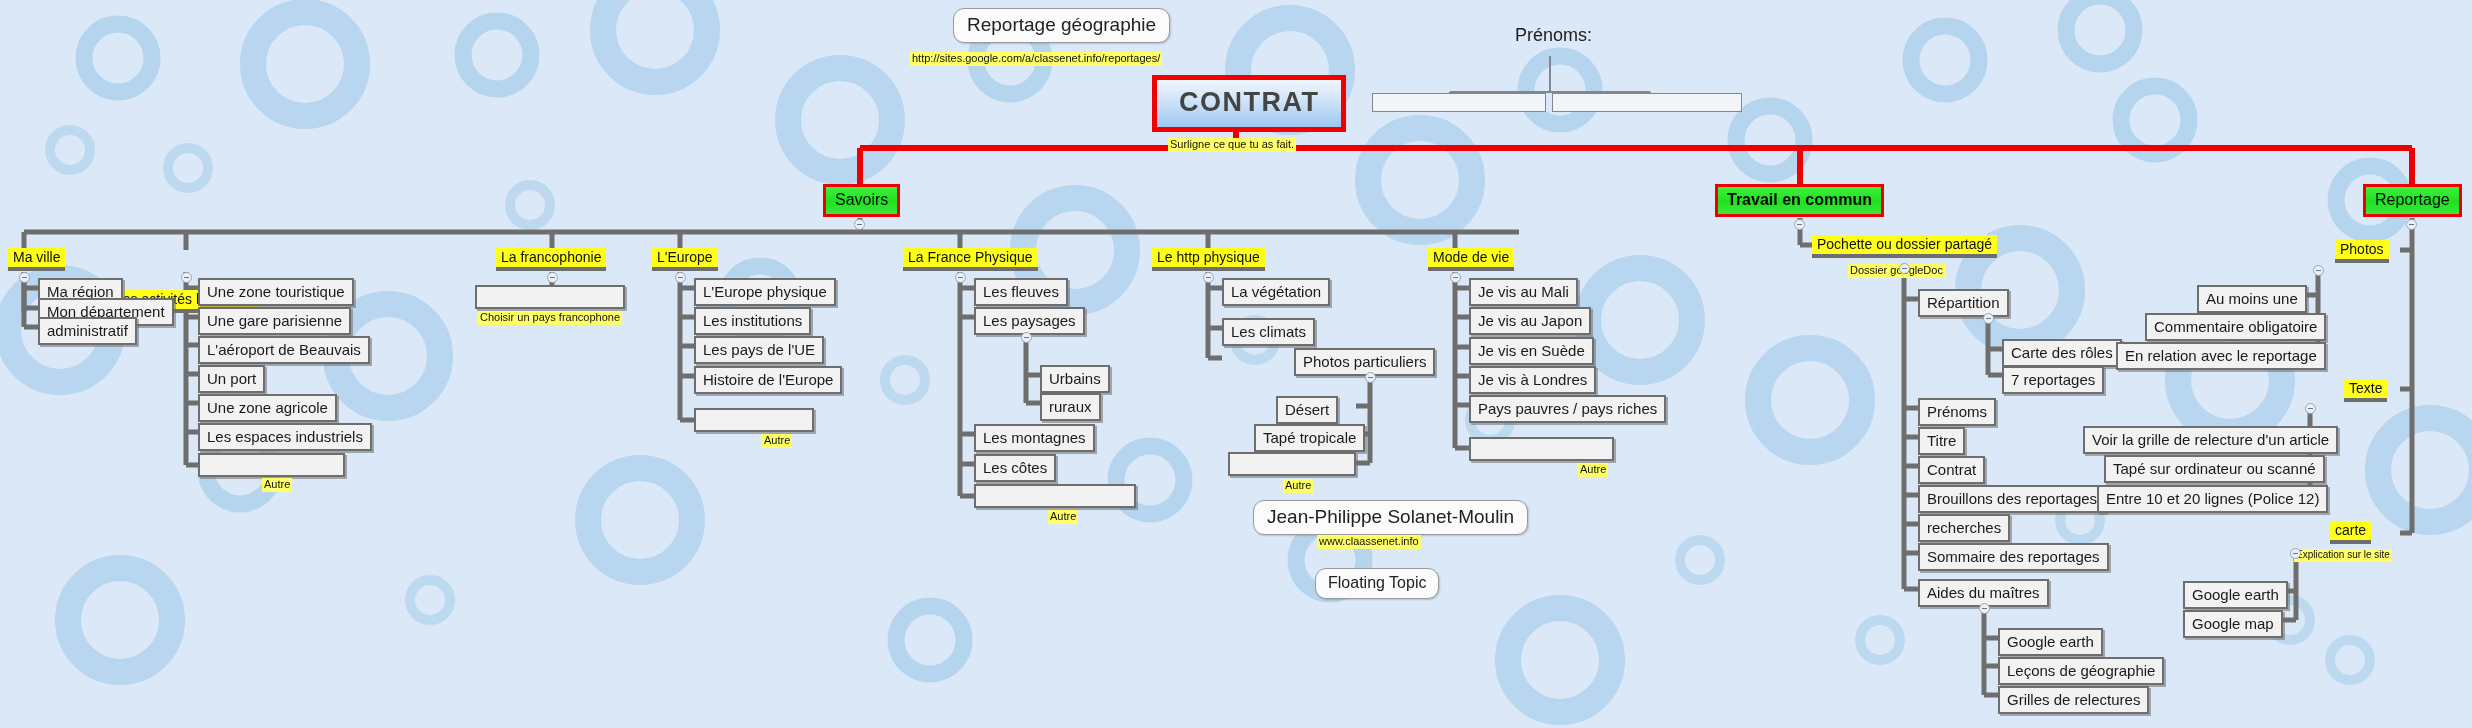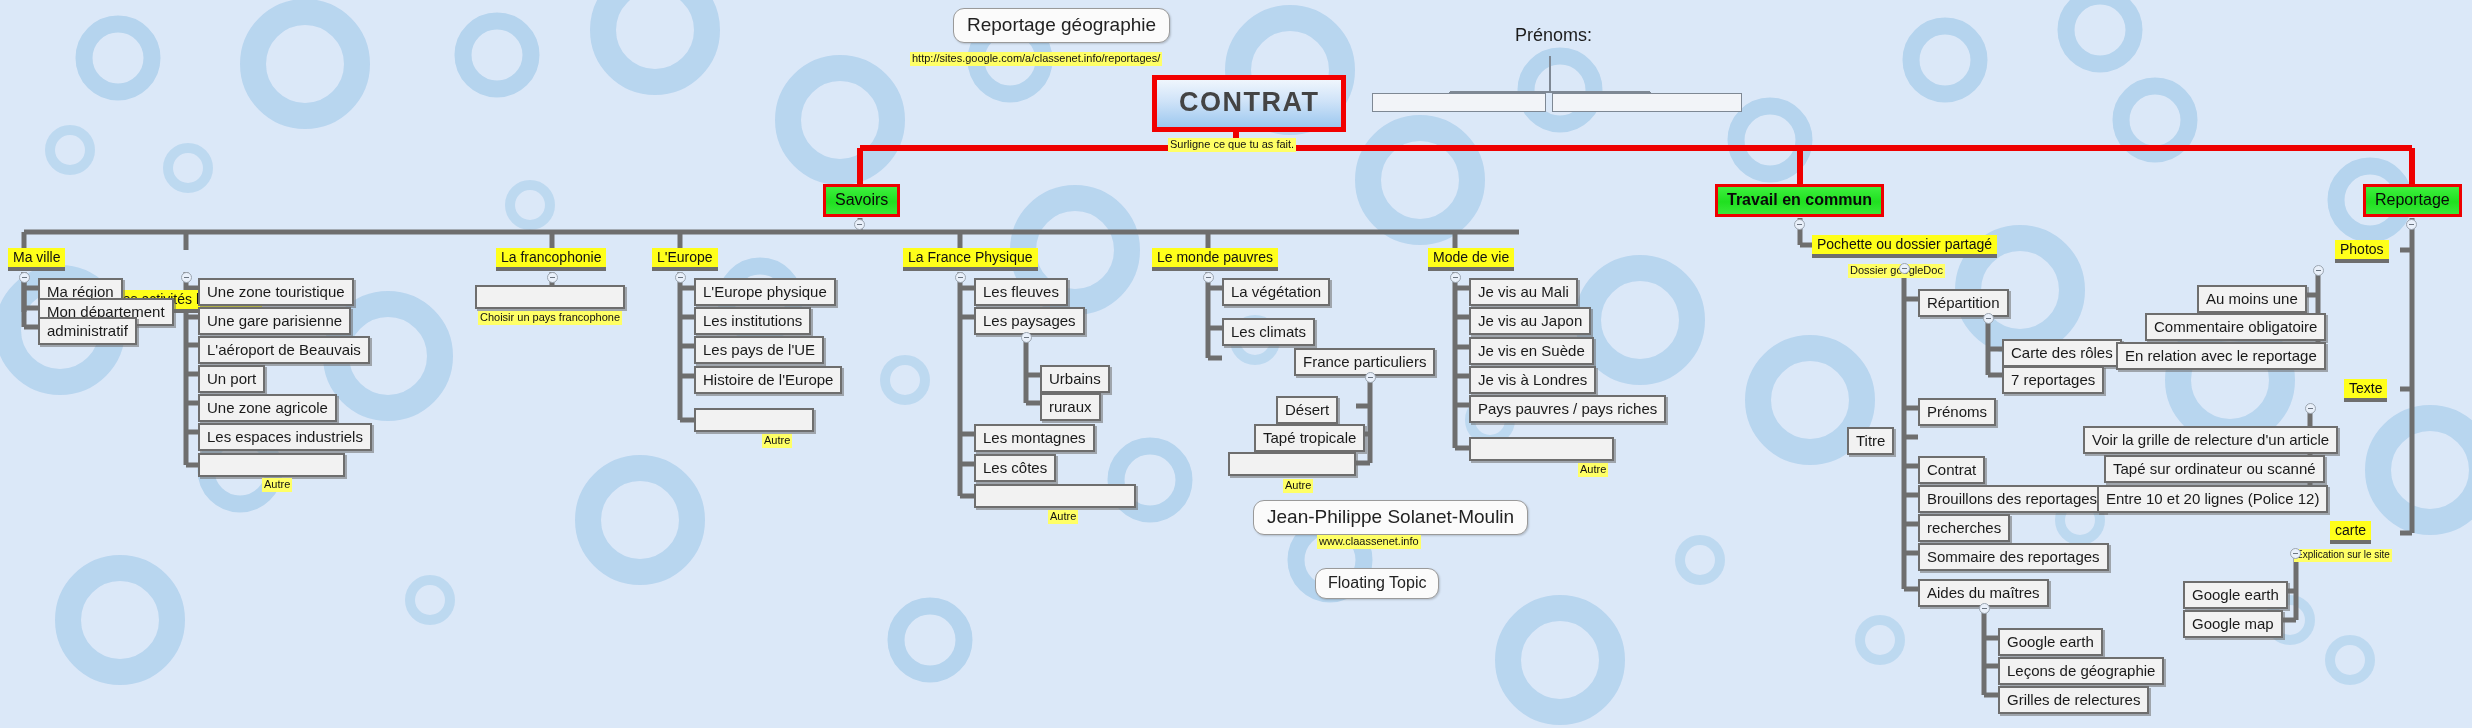--- a/index.html
+++ b/index.html
@@ -348,21 +348,21 @@
 
   <div class="node ylabel" style="left:496px; top:248px;">La francophonie</div>
   <div class="node collapse" style="left:547px; top:272px;"></div>
 
   <div class="node ylabel" style="left:652px; top:248px;">L'Europe</div>
   <div class="node collapse" style="left:675px; top:272px;"></div>
 
   <div class="node ylabel" style="left:903px; top:248px;">La France Physique</div>
   <div class="node collapse" style="left:955px; top:272px;"></div>
 
-  <div class="node ylabel" style="left:1152px; top:248px;">Le monde pauvres</div>
+  <div class="node ylabel" style="left:1152px; top:248px;">Le http physique</div>
   <div class="node collapse" style="left:1203px; top:272px;"></div>
 
   <div class="node ylabel" style="left:1428px; top:248px;">Mode de vie</div>
   <div class="node collapse" style="left:1450px; top:272px;"></div>
 
   <div class="node box" style="left:38px; top:278px;">Ma région</div>
   <div class="node box" style="left:38px; top:298px;">Mon département</div>
   <div class="node box" style="left:38px; top:317px;">administratif</div>
 
   <div class="node box" style="left:198px; top:278px;">Une zone touristique</div>
@@ -389,21 +389,21 @@
   <div class="node collapse" style="left:1021px; top:332px;"></div>
   <div class="node box" style="left:1040px; top:365px;">Urbains</div>
   <div class="node box" style="left:1040px; top:393px;">ruraux</div>
   <div class="node box" style="left:974px; top:424px;">Les montagnes</div>
   <div class="node box" style="left:974px; top:454px;">Les côtes</div>
   <div class="node box empty" style="left:974px; top:484px; width:162px; height:24px;"></div>
   <div class="node ytag" style="left:1048px; top:510px;">Autre</div>
 
   <div class="node box" style="left:1222px; top:278px;">La végétation</div>
   <div class="node box" style="left:1222px; top:318px;">Les climats</div>
-  <div class="node box" style="left:1294px; top:348px;">France particuliers</div>
+  <div class="node box" style="left:1294px; top:348px;">Photos particuliers</div>
   <div class="node collapse" style="left:1365px; top:372px;"></div>
   <div class="node box" style="left:1276px; top:396px;">Désert</div>
   <div class="node box" style="left:1254px; top:424px;">Tapé tropicale</div>
   <div class="node box empty" style="left:1228px; top:452px; width:128px; height:24px;"></div>
   <div class="node ytag" style="left:1283px; top:479px;">Autre</div>
 
   <div class="node box" style="left:1469px; top:278px;">Je vis au Mali</div>
   <div class="node box" style="left:1469px; top:307px;">Je vis au Japon</div>
   <div class="node box" style="left:1469px; top:337px;">Je vis en Suède</div>
   <div class="node box" style="left:1469px; top:366px;">Je vis à Londres</div>
@@ -414,21 +414,21 @@
   <div class="node ylabel" style="left:1812px; top:235px;">Pochette ou dossier partagé</div>
   <div class="node ytag" style="left:1848px; top:264px;">Dossier googleDoc</div>
   <div class="node collapse" style="left:1899px; top:263px;"></div>
 
   <div class="node box" style="left:1918px; top:289px;">Répartition</div>
   <div class="node collapse" style="left:1983px; top:313px;"></div>
   <div class="node box" style="left:2002px; top:339px;">Carte des rôles</div>
   <div class="node box" style="left:2002px; top:366px;">7 reportages</div>
 
   <div class="node box" style="left:1918px; top:398px;">Prénoms</div>
-  <div class="node box" style="left:1847px; top:427px;">Titre</div>
+  <div class="node box" style="left:1918px; top:427px;">Titre</div>
   <div class="node box" style="left:1918px; top:456px;">Contrat</div>
   <div class="node box" style="left:1918px; top:485px;">Brouillons des reportages</div>
   <div class="node box" style="left:1918px; top:514px;">recherches</div>
   <div class="node box" style="left:1918px; top:543px;">Sommaire des reportages</div>
   <div class="node box" style="left:1918px; top:579px;">Aides du maîtres</div>
   <div class="node collapse" style="left:1979px; top:603px;"></div>
   <div class="node box" style="left:1998px; top:628px;">Google earth</div>
   <div class="node box" style="left:1998px; top:657px;">Leçons de géographie</div>
   <div class="node box" style="left:1998px; top:686px;">Grilles de relectures</div>
 

